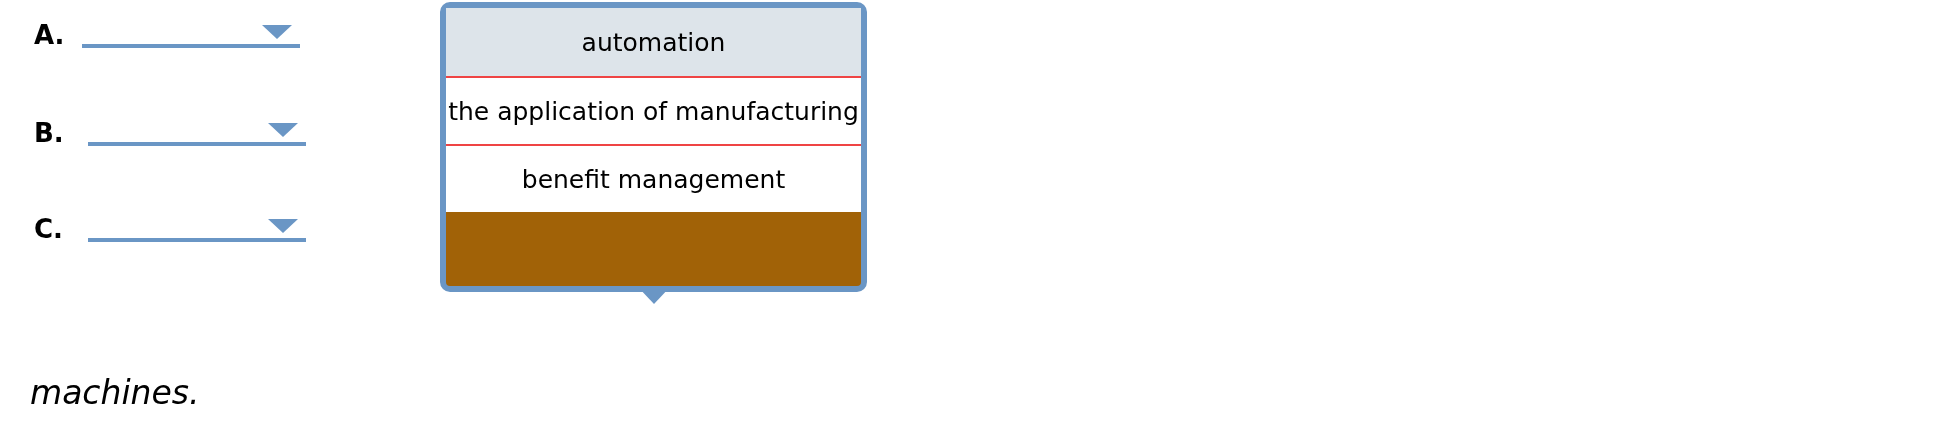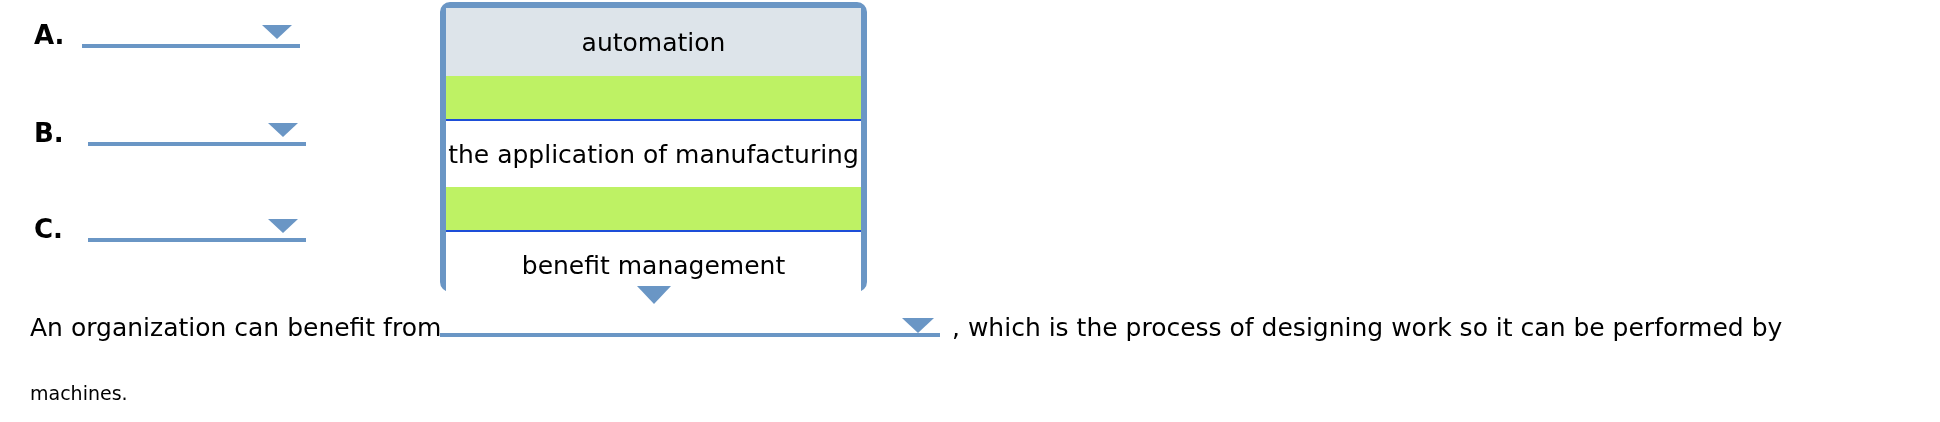--- a/index.html
+++ b/index.html
@@ -46,21 +46,21 @@
 
   
   .menu {
     position: absolute;
     left: 440px;
     top: 2px;
     width: 427px;
     height: 290px;
     border: 6px solid #6a96c5;
     border-radius: 10px;
-    background: #bef264;
+    background: #a16207;
   }
   .menu-pointer {
     position: absolute;
     left: 50%;
     bottom: -18px;
     transform: translateX(-50%);
     width: 0; height: 0;
     border-left: 17px solid transparent;
     border-right: 17px solid transparent;
     border-top: 18px solid #6a96c5;
@@ -68,21 +68,21 @@
   .menu-option {
     height: 68px;
     display: flex;
     align-items: center;
     justify-content: center;
     font-size: 25px;
     color: #000000;
     background: #ffffff;
     cursor: pointer;
   }
-  .menu-option + .menu-option { border-top: 2px solid #1d4ed8; margin-top: 43px; }
+  .menu-option + .menu-option { border-top: 2px solid #ef4444; }
   .menu-option.selected { background: #dde4ea; }
 
   
   .sentence-line1 { position: absolute; left: 0; top: 305px; width: 100%; height: 50px; }
   .sentence-text {
     position: absolute;
     font-size: 25px;
     line-height: 30px;
     color: #000000;
     white-space: nowrap;
@@ -102,23 +102,24 @@
     right: 6px;
     bottom: 0;
     border-left-width: 16px;
     border-right-width: 16px;
     border-top-width: 15px;
   }
   .sentence-line2 {
     position: absolute;
     left: 30px;
     top: 378px;
-    font-size: 19px;
+    font-size: 33px;
     line-height: 30px;
     color: #000000;
+    font-style: italic;
   }
 </style>
 </head>
 <body>
 
 <div id="screen">
 
   <div class="blank-row" style="top:20px">
     <span class="blank-label">A.</span>
     <div class="dd-blank" style="left:82px">
@@ -140,23 +141,16 @@
     </div>
   </div>
 
   <div class="menu">
     <div class="menu-option selected">automation</div>
     <div class="menu-option">the application of manufacturing</div>
     <div class="menu-option">benefit management</div>
     <div class="menu-pointer"></div>
   </div>
 
-  <div class="sentence-line1">
-    <span class="sentence-text before-text">An organization can benefit from</span>
-    <div class="sentence-blank">
-      <div class="dd-arrow"></div>
-    </div>
-    <span class="sentence-text after-text">, which is the process of designing work so it can be performed by</span>
-  </div>
 
   <div class="sentence-line2">machines.</div>
 
 </div>
 
 </body></html>

